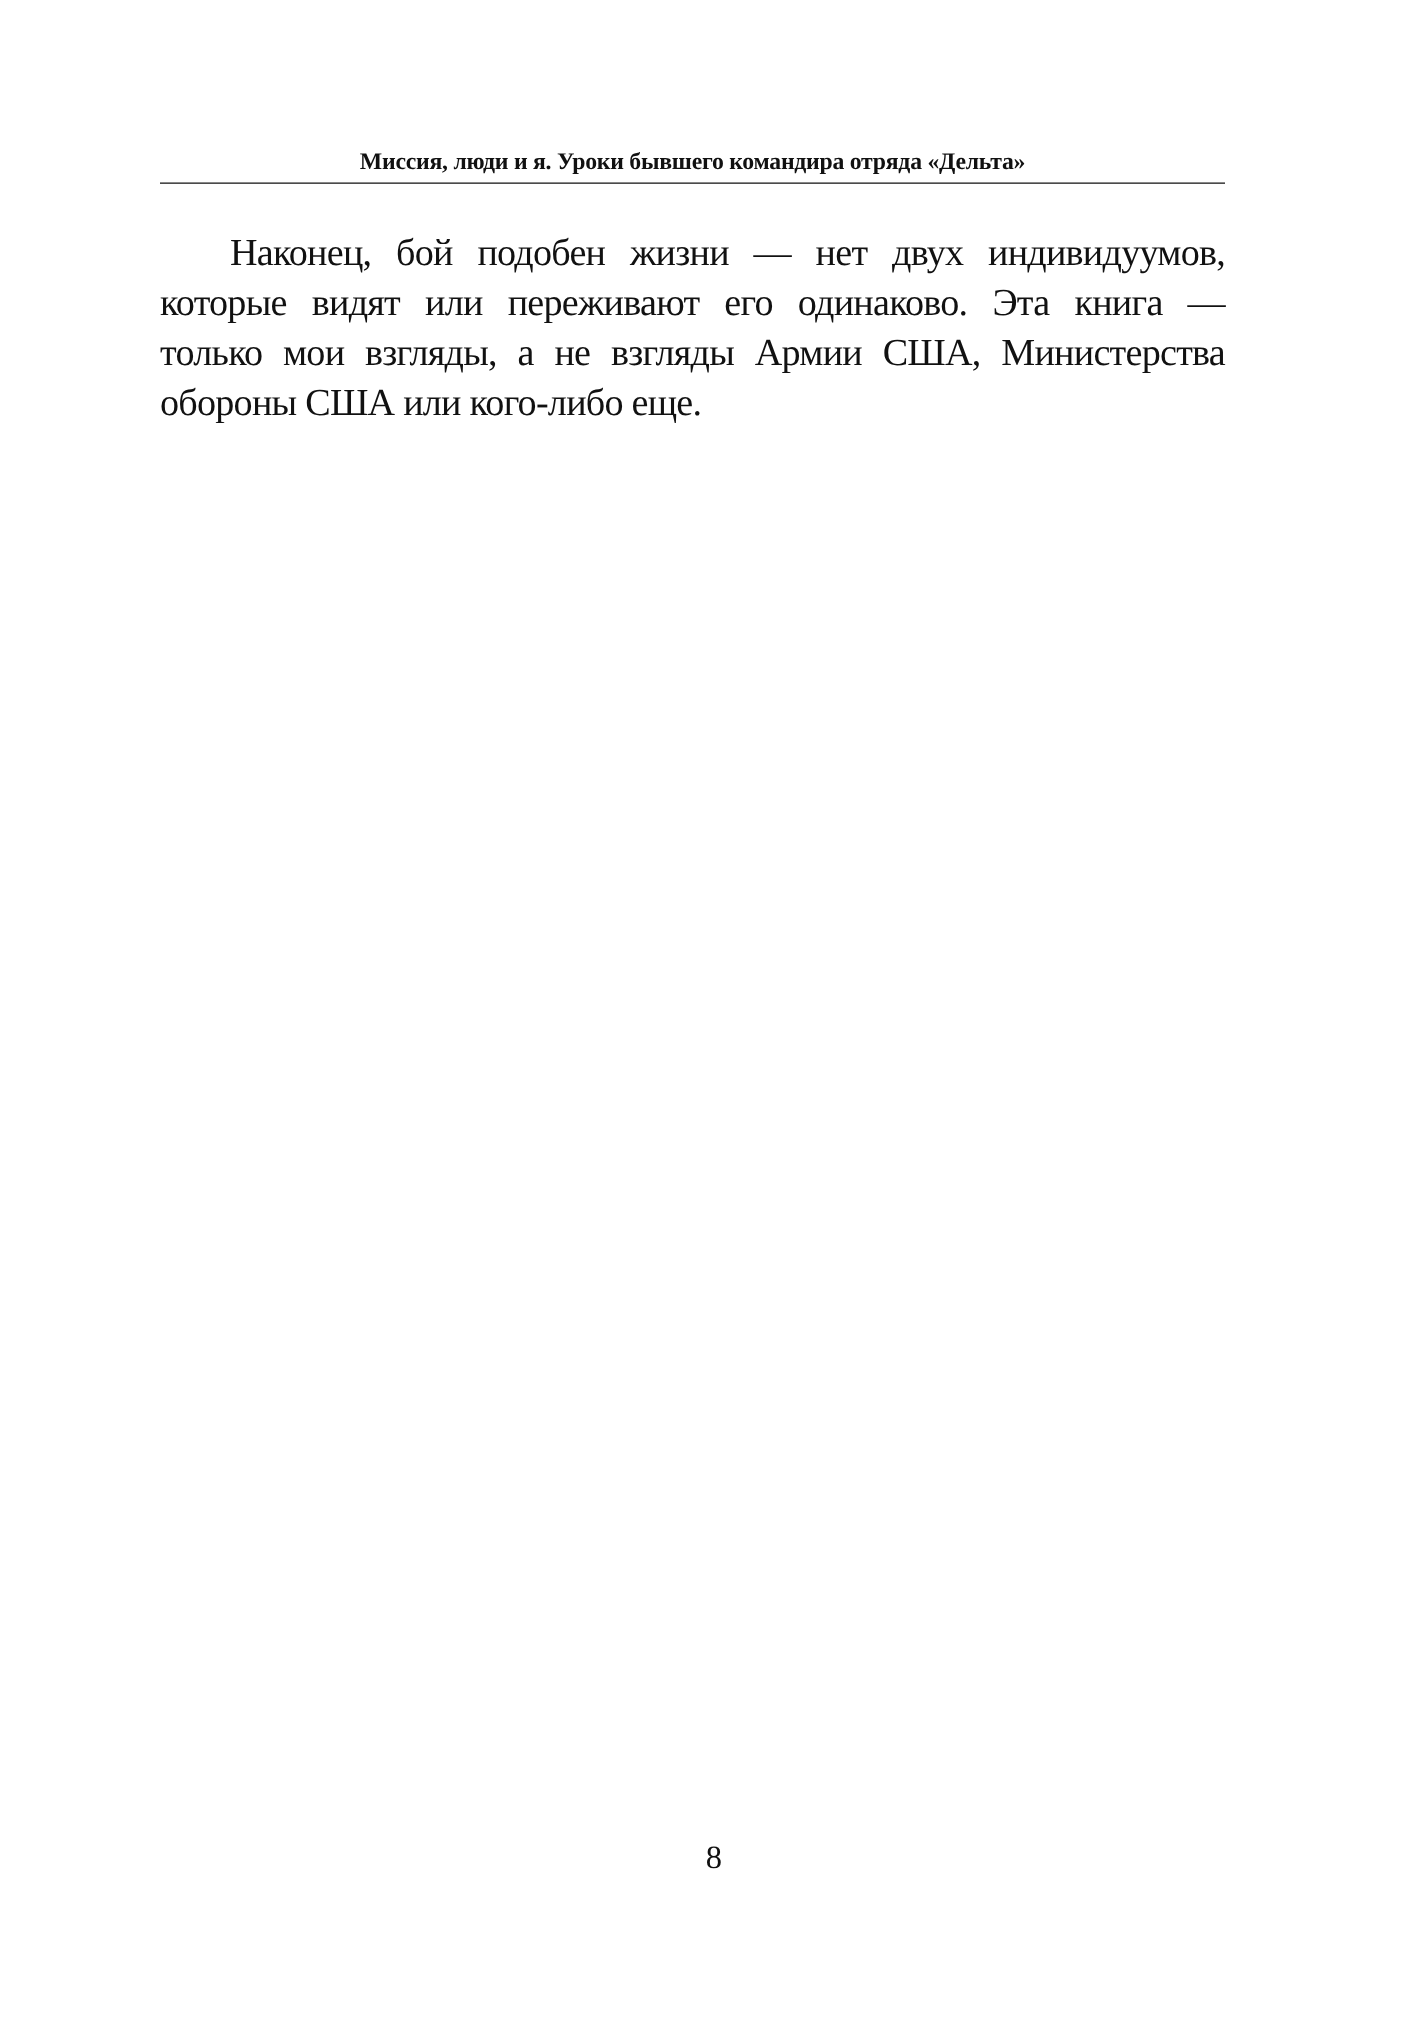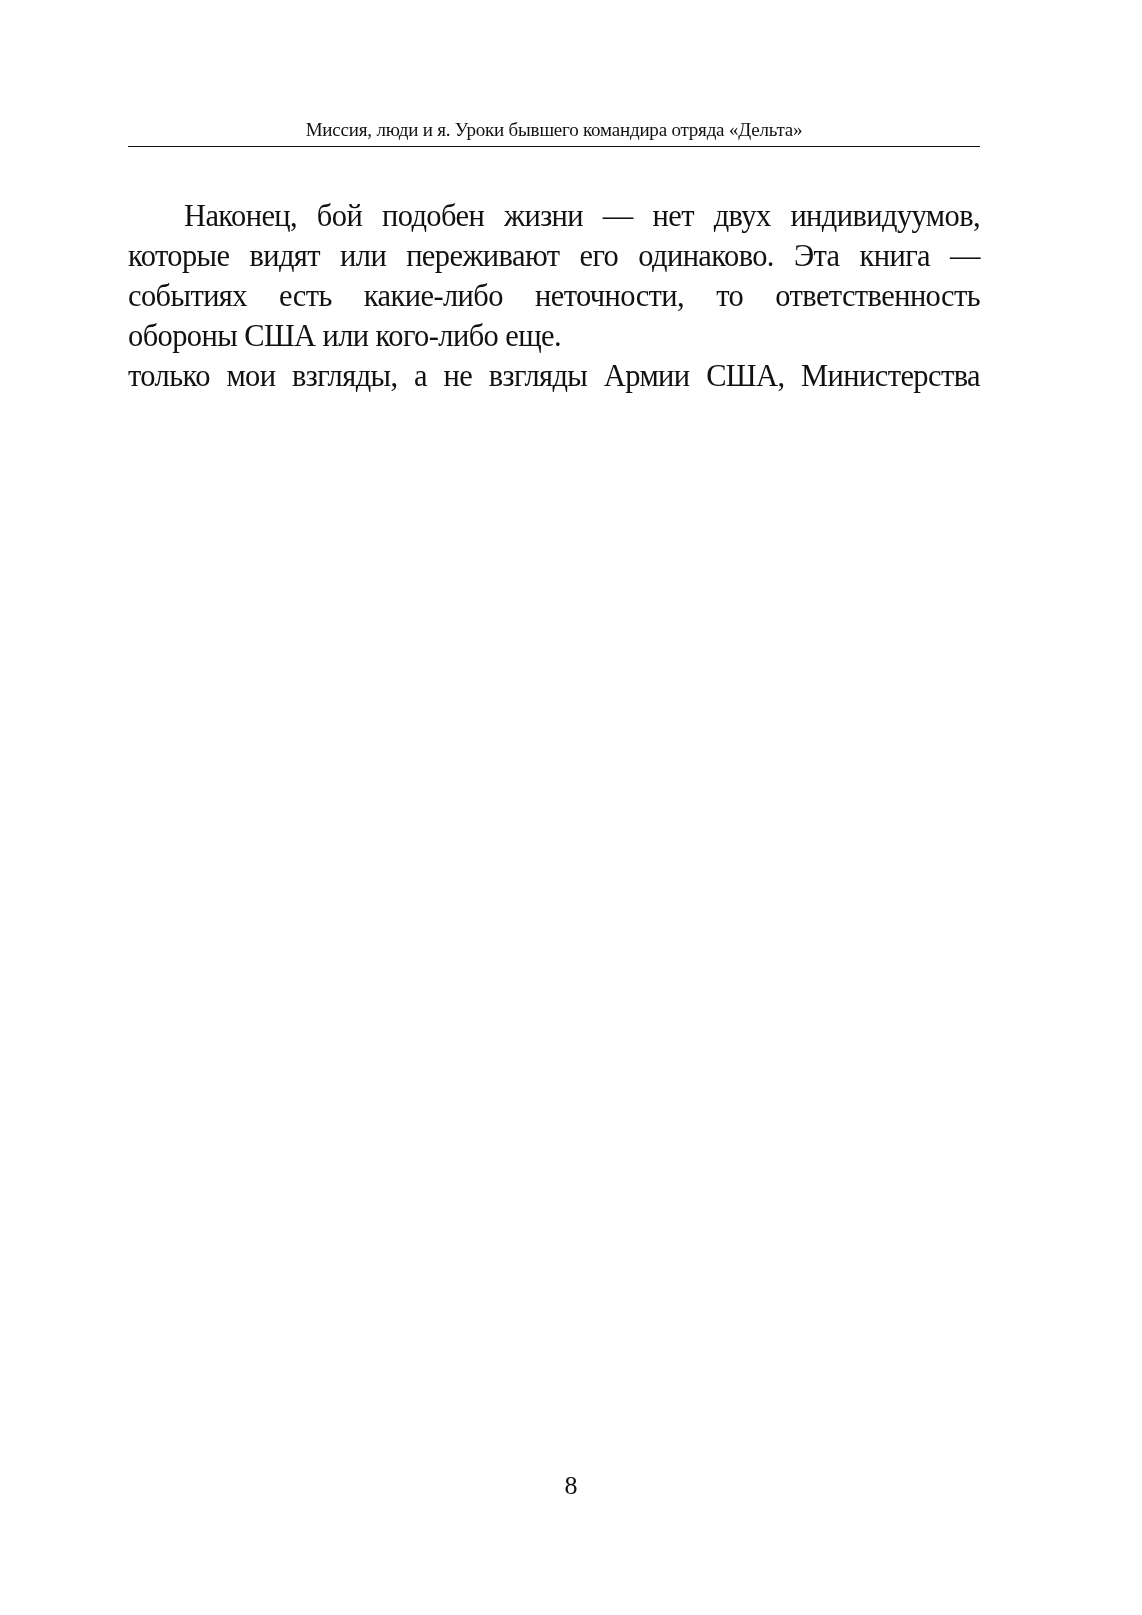--- a/index.html
+++ b/index.html
@@ -2,48 +2,47 @@
 <html><head>
   <meta charset="utf-8">
   <style>
     html, body { margin: 0; padding: 0; background: #ffffff; }
     body {
       width: 1142px; height: 1615px; position: relative; overflow: hidden;
       font-family: "Liberation Serif", "DejaVu Serif", serif; color: #111111;
     }
     .running-header {
       position: absolute; left: 128px; width: 852px; top: 118px;
-      text-align: center; font-size: 19px; line-height: 24px; letter-spacing: -0.2px;
+      text-align: center; font-size: 19px; line-height: 24px; letter-spacing: -0.2px; font-weight: bold;
     }
     .header-rule {
       position: absolute; left: 128px; width: 852px; top: 146px;
       height: 0; border-top: 1.5px solid #111111;
     }
     .body-text {
       position: absolute; left: 128px; width: 852px; top: 182px;
       font-size: 30.5px; line-height: 40px; text-align: justify;
-      text-align-last: left; letter-spacing: -0.6px; margin-top: 14px;
+      text-align-last: left; letter-spacing: -0.6px;
     }
     .body-text .line {
       display: block; text-align: justify; text-align-last: justify; white-space: nowrap;
     }
     .body-text .line.first { text-indent: 56px; }
     .body-text .line.last { text-align-last: left; }
     .page-number {
       position: absolute; left: 0; width: 1142px; top: 1470px;
       text-align: center; font-size: 26px; line-height: 32px;
     }
   </style>
 </head>
 <body>
 
 <div class="running-header">Миссия, люди и я.  Уроки бывшего командира отряда «Дельта»</div>
 <div class="header-rule"></div>
 
 <div class="body-text">
   <span class="line first">Наконец, бой подобен жизни — нет двух индивидуумов,</span>
   <span class="line">которые видят или переживают его одинаково. Эта книга —</span>
-  <span class="line">событиях есть какие-либо неточности, то ответственность</span>
+  <span class="line">только мои взгляды, а не взгляды Армии США, Министерства</span>
   <span class="line last">обороны США или кого-либо еще.</span>
-  <span class="line">только мои взгляды, а не взгляды Армии США, Министерства</span>
 </div>
 
 <div class="page-number">8</div>
 
 </body></html>

